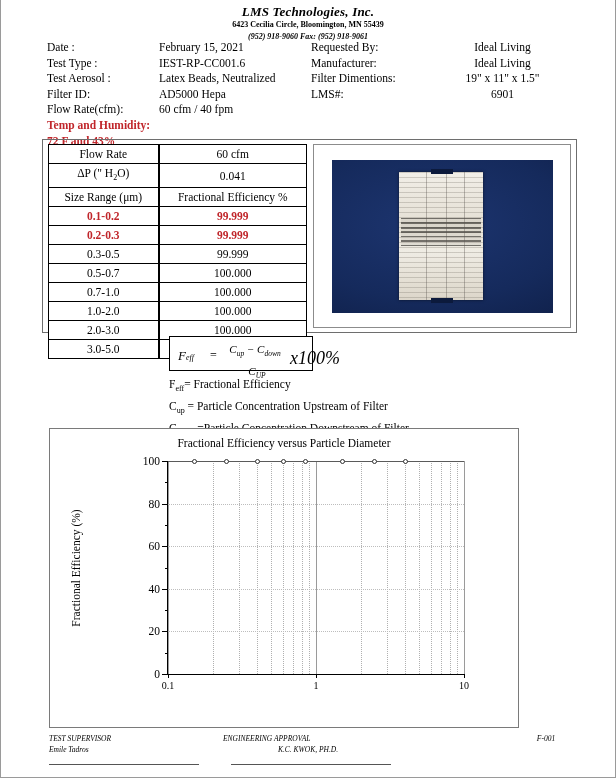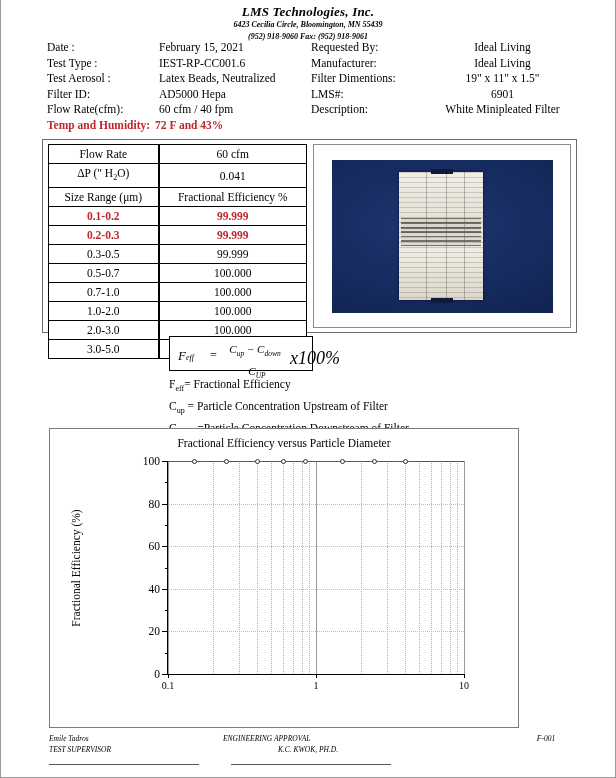--- a/index.html
+++ b/index.html
@@ -16,34 +16,34 @@
     position: absolute; left:0; top:0; width:616px; height:778px;
     border-left: 1px solid #9a9a9a;
     border-right: 1px solid #9a9a9a;
     border-bottom: 1px solid #9a9a9a;
     background:#fff;
   }
 
   
   .letterhead { text-align:center; padding-top:4px; }
   .lh-name { font-size:13px; font-weight:bold; font-style:italic; letter-spacing:.2px; line-height:15px;}
-  .lh-addr { font-size:8px; font-weight:bold; font-style:italic; line-height:12px;}
+  .lh-addr { font-size:8px; font-weight:bold; line-height:12px;}
   .lh-phone { font-size:8px; font-weight:bold; font-style:italic; line-height:12px;}
 
   
   .info { position:absolute; left:0; top:40px; width:616px; height:92px; }
   .info-col { position:absolute; top:0; font-size:11.5px; line-height:15.6px; }
   .col-left  { left:46px;  width:265px; }
   .col-right { left:310px; width:265px; }
   .irow { display:flex; width:100%; }
   .ikey { width:112px; flex:0 0 112px; white-space:nowrap; }
   .ival { flex:1 1 auto; white-space:nowrap; }
   .col-right .ikey { width:118px; flex:0 0 118px;}
   .col-right .ival { text-align:center; }
-  .redrow { color:#c0262b; font-weight:bold; }
+  .redrow { color:#c0262b; font-weight:bold;flex-direction:column; }
   .redrow .ikey { width:auto; flex:0 0 auto; padding-right:5px;}
 
   
   .mainbox {
     position:absolute; left:41px; top:139px; width:535px; height:194px;
     border:1px solid #6e6e6e;
   }
 
   
   .tblwrap { position:absolute; left:5px; top:4px; width:259px; }
@@ -216,24 +216,20 @@
         <span class="ikey">Manufacturer:</span>
         <span class="ival">Ideal Living</span>
       </div>
       <div class="irow">
         <span class="ikey">Filter Dimentions:</span>
         <span class="ival">19" x 11" x 1.5"</span>
       </div>
       <div class="irow">
         <span class="ikey">LMS#:</span>
         <span class="ival">6901</span>
-      </div>
-      <div class="irow">
-        <span class="ikey">Description:</span>
-        <span class="ival">White Minipleated Filter</span>
       </div>
     </div>
   </div>
 
   <div class="mainbox">
 
     <div class="tblwrap">
       <table class="data">
         <tbody>
           <tr>
@@ -377,22 +373,22 @@
         <div class="pt" style="left: 115.166px; top: 0px;"></div>
         <div class="pt" style="left: 137.554px; top: 0px;"></div>
         <div class="pt" style="left: 174.062px; top: 0px;"></div>
         <div class="pt" style="left: 206.895px; top: 0px;"></div>
         <div class="pt" style="left: 237.105px; top: 0px;"></div>
       </div>
   </div>
 
   <div class="footer">
     <div class="fcol f1">
+      <div>TEST SUPERVISOR</div>
       <div>Emile Tadros</div>
-      <div>TEST SUPERVISOR</div>
       <div class="sigline"></div>
     </div>
     <div class="fcol f2">
       <div>ENGINEERING APPROVAL</div>
       <div class="ctr">K.C. KWOK, PH.D.</div>
       <div class="sigline"></div>
     </div>
     <div class="fcol f3">
       <div>F-001</div>
     </div>

